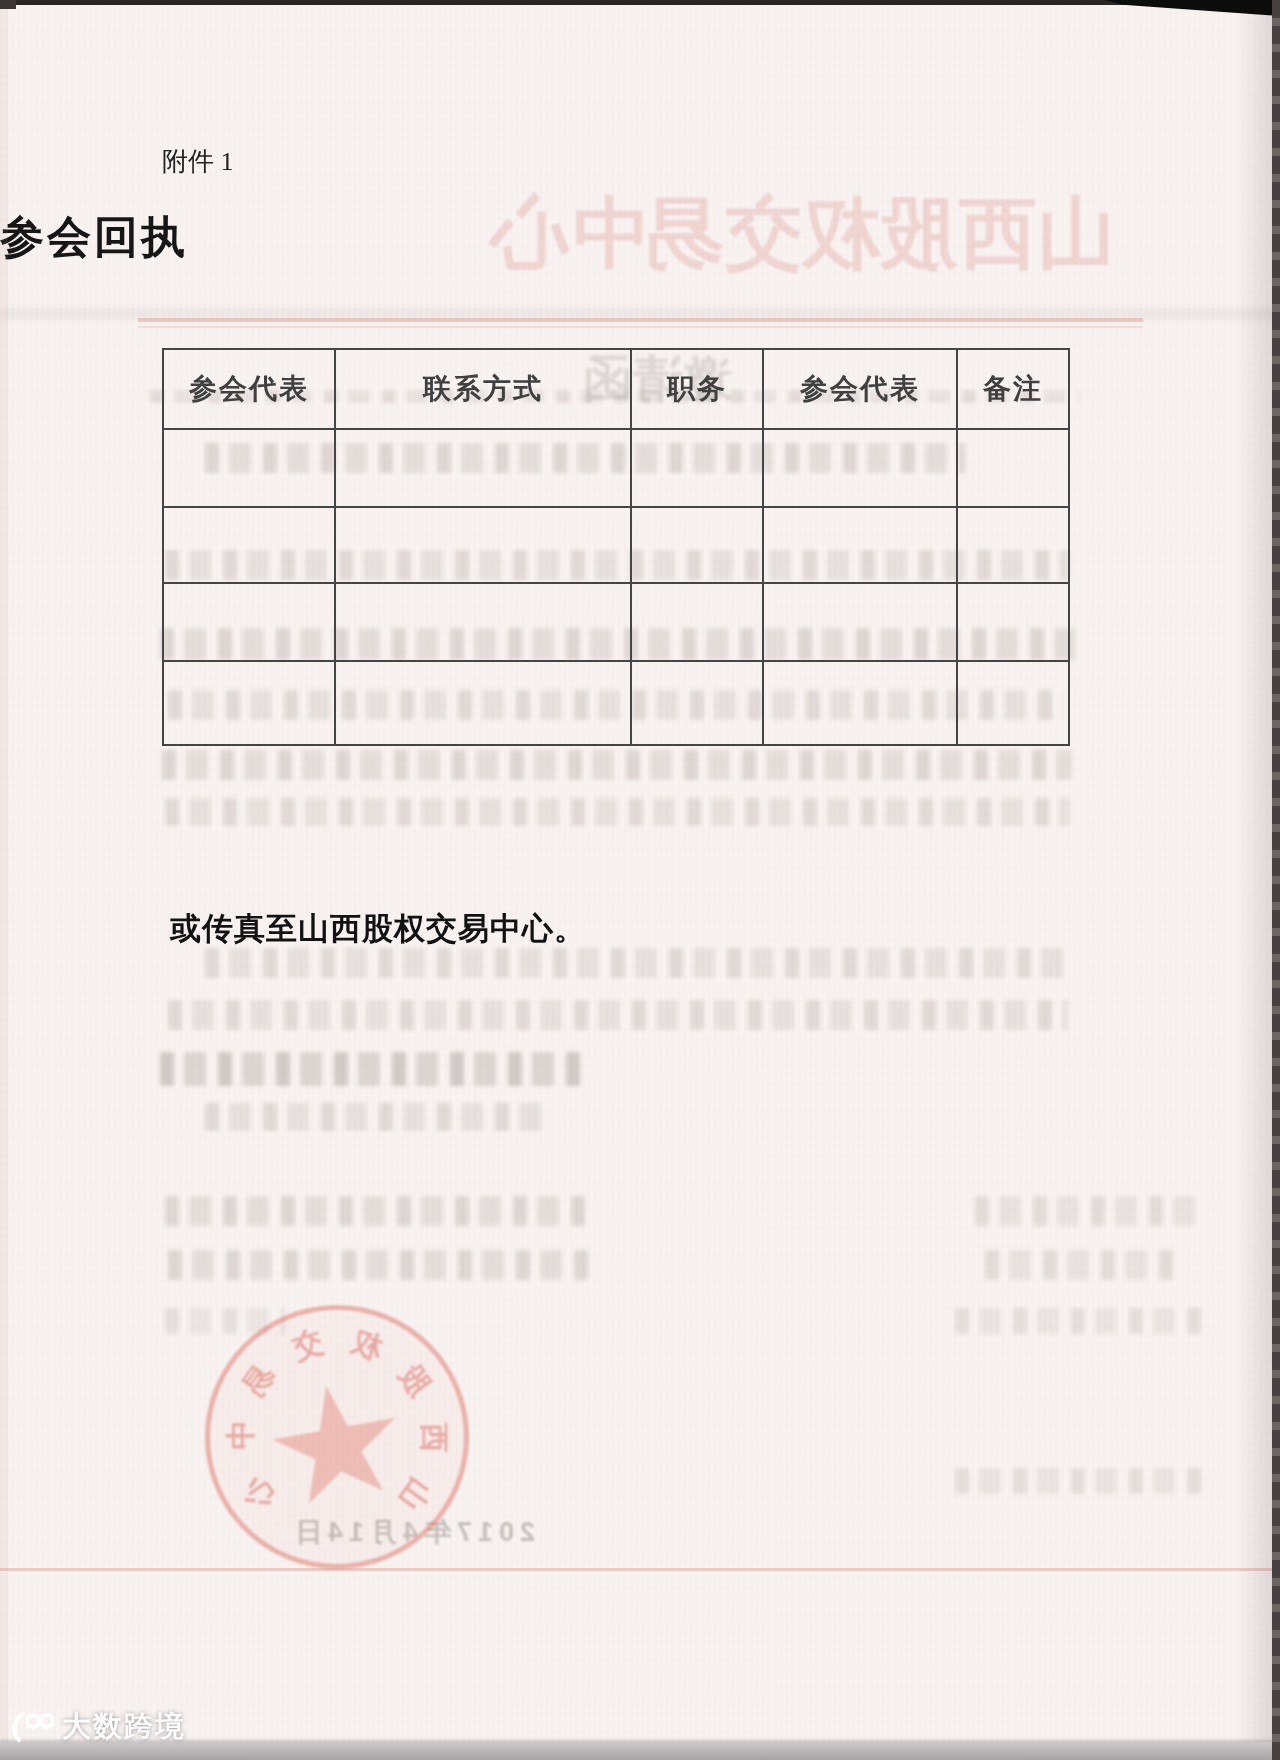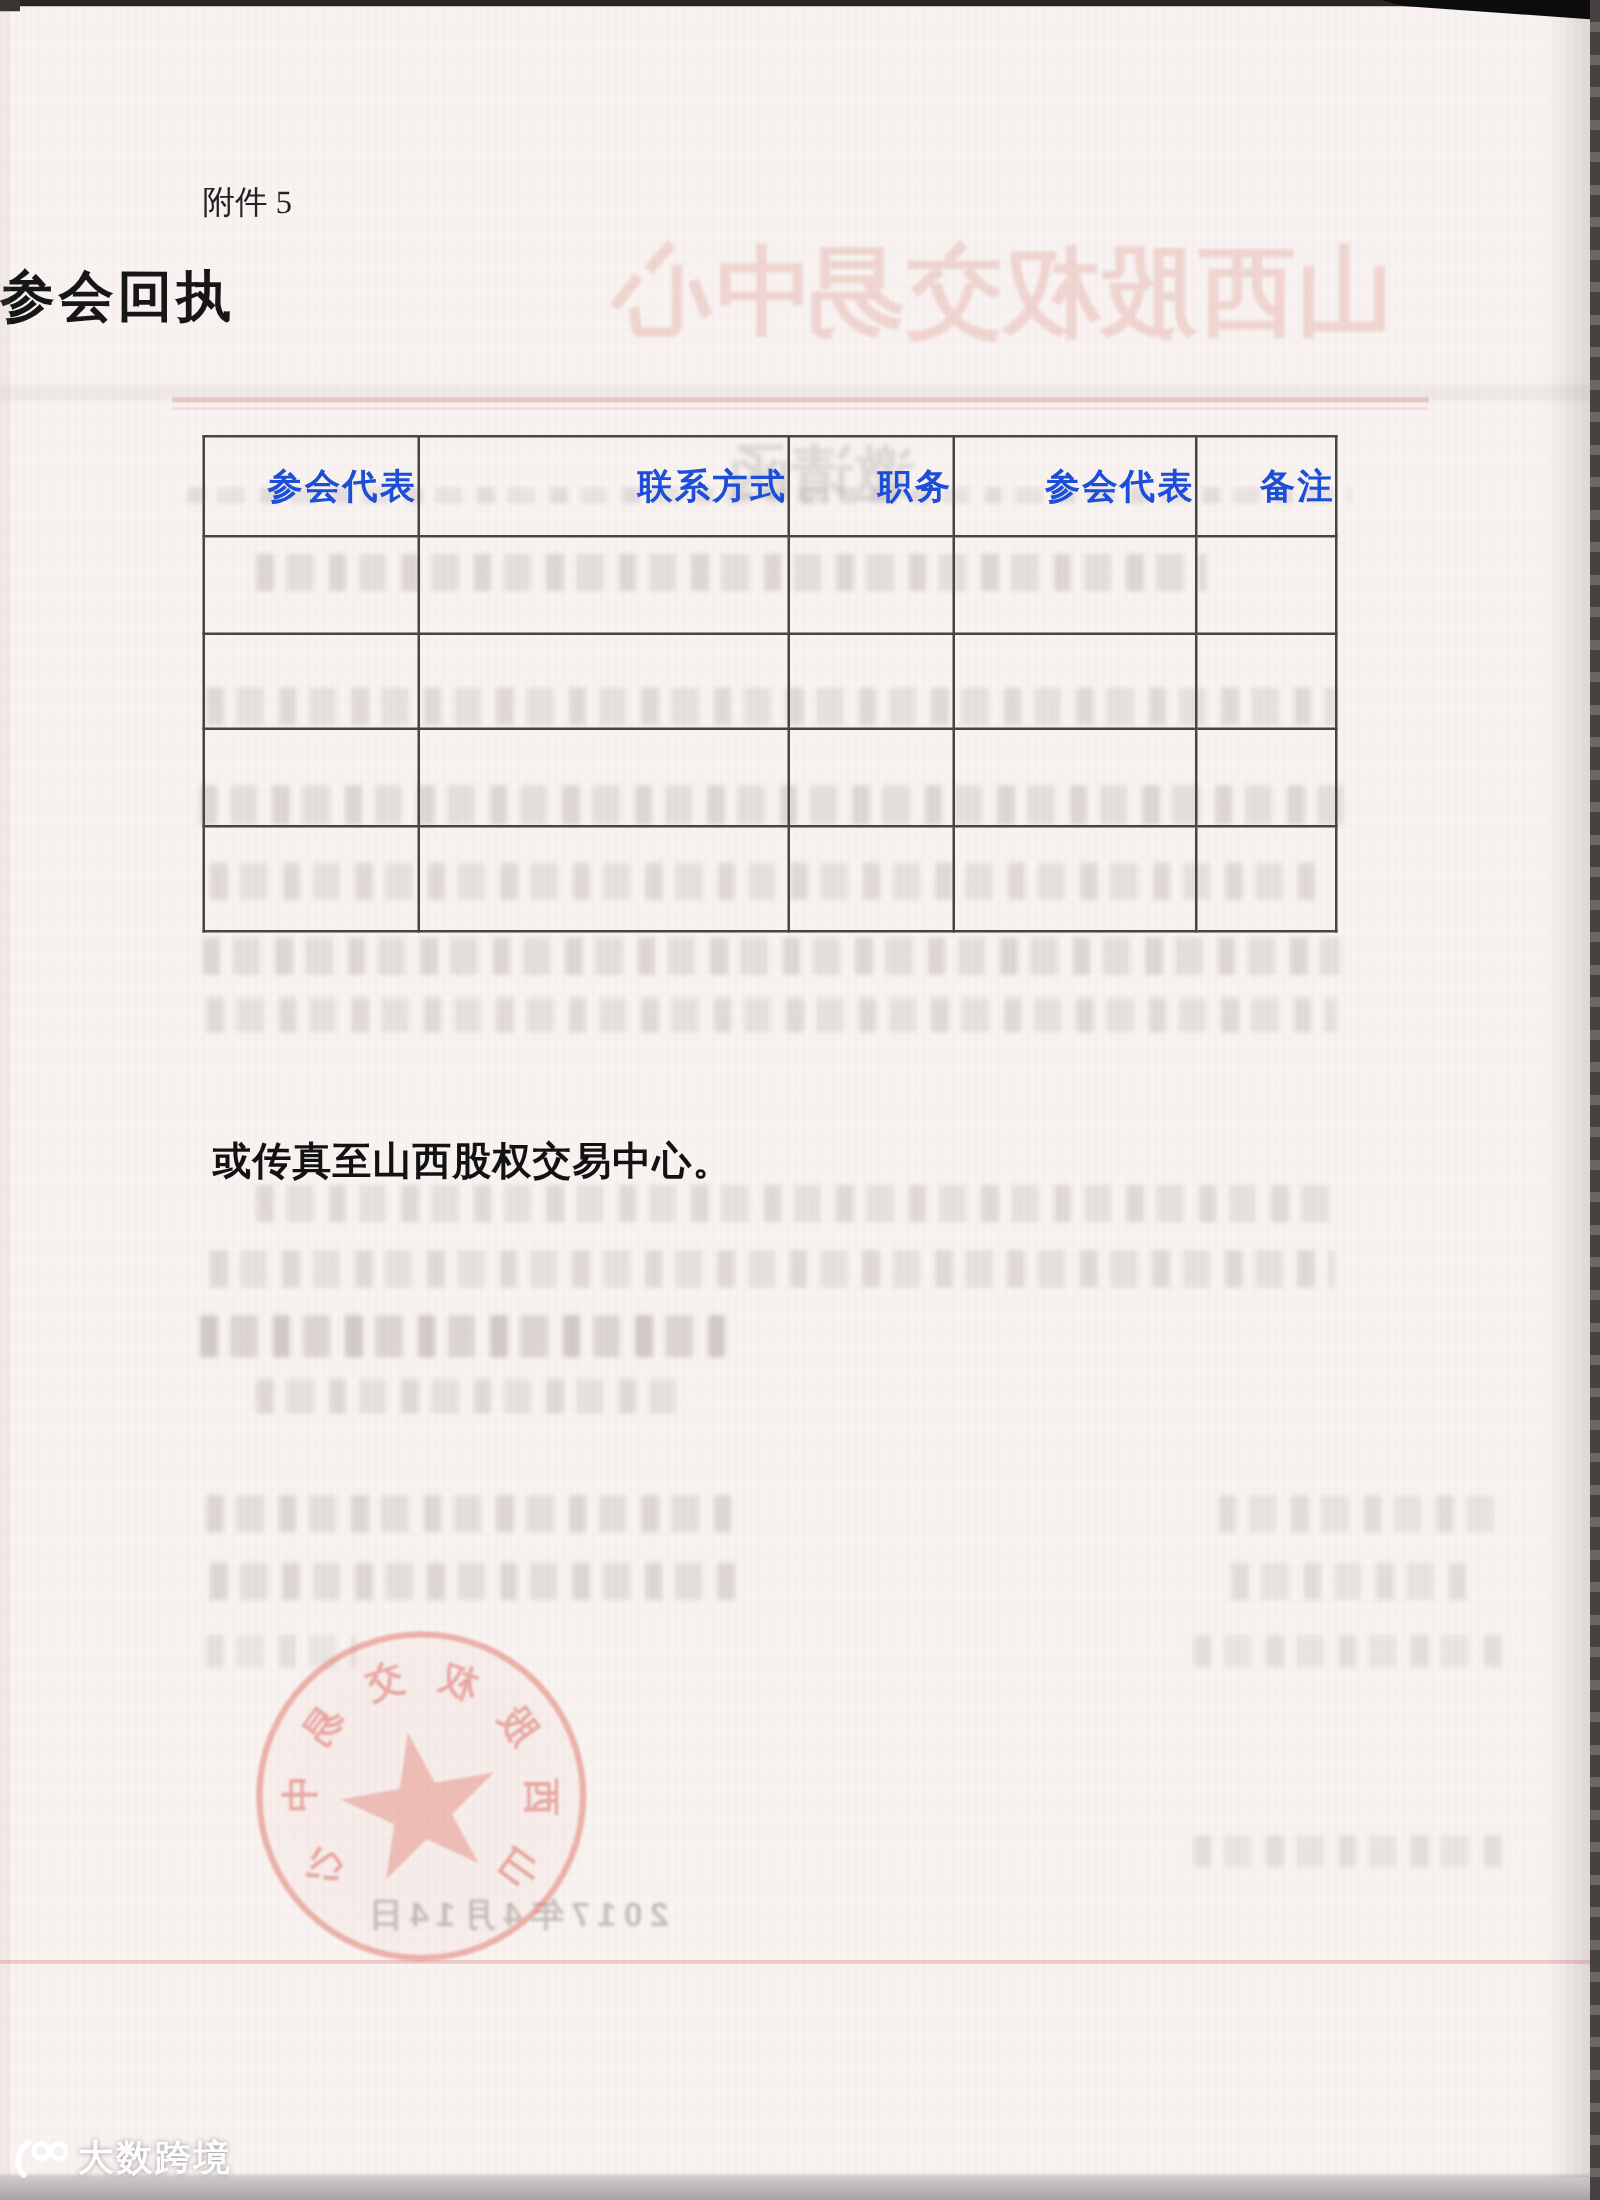--- a/index.html
+++ b/index.html
@@ -57,21 +57,21 @@
     position:absolute;filter:blur(2.2px);pointer-events:none;z-index:2;
     background:repeating-linear-gradient(90deg, rgba(122,108,104,0.55) 0 14px, rgba(122,108,104,0) 14px 24px,
       rgba(122,108,104,0.40) 24px 46px, rgba(122,108,104,0) 46px 58px);
   }
   
   table.reply{
     position:absolute;left:162px;top:348px;width:906px;height:396px;z-index:3;
     border-collapse:collapse;table-layout:fixed;background:transparent;
   }
   table.reply th, table.reply td{border:2px solid #454545;padding:0;}
-  table.reply th{font-size:28px;font-weight:700;color:#1d4ed8;text-align:right;letter-spacing:2px;}
+  table.reply th{font-size:28px;font-weight:700;color:#404040;text-align:center;letter-spacing:2px;}
   tr.hdr{height:80px;} tr.r1{height:78px;} tr.r2{height:76px;} tr.r3{height:78px;} tr.r4{height:84px;}
   
   .note{position:absolute;left:170px;z-index:4;font-size:31px;font-weight:700;color:#121212;
     font-family:"Liberation Serif","DejaVu Serif",serif;letter-spacing:1px;}
   .note.l1{top:852px;} .note.l2{top:908px;}
   
   .seal{
     position:absolute;left:205px;top:1305px;width:254px;height:254px;z-index:2;border-radius:50%;
     border:5px solid rgba(222,110,98,0.48);transform:scaleX(-1);filter:blur(0.8px);
     background:radial-gradient(circle, rgba(235,160,150,0.07) 55%, rgba(235,160,150,0.02));
@@ -138,21 +138,21 @@
         <span style="transform: translate(-50%, -50%) rotate(-90deg) translateY(-96px);">西</span>
         <span style="transform: translate(-50%, -50%) rotate(-54deg) translateY(-96px);">股</span>
         <span style="transform: translate(-50%, -50%) rotate(-18deg) translateY(-96px);">权</span>
         <span style="transform: translate(-50%, -50%) rotate(18deg) translateY(-96px);">交</span>
         <span style="transform: translate(-50%, -50%) rotate(54deg) translateY(-96px);">易</span>
         <span style="transform: translate(-50%, -50%) rotate(90deg) translateY(-96px);">中</span>
         <span style="transform: translate(-50%, -50%) rotate(126deg) translateY(-96px);">心</span>
       </div>
   </div>
 
-  <div class="attachment">附件 5</div>
+  <div class="attachment">附件 1</div>
   <div class="doc-title">参会回执</div>
 
   <table class="reply">
     <colgroup>
       <col style="width:172px">
         <col style="width:296px">
         <col style="width:132px">
       <col style="width:194px">
         <col style="width:112px">
     </colgroup>

